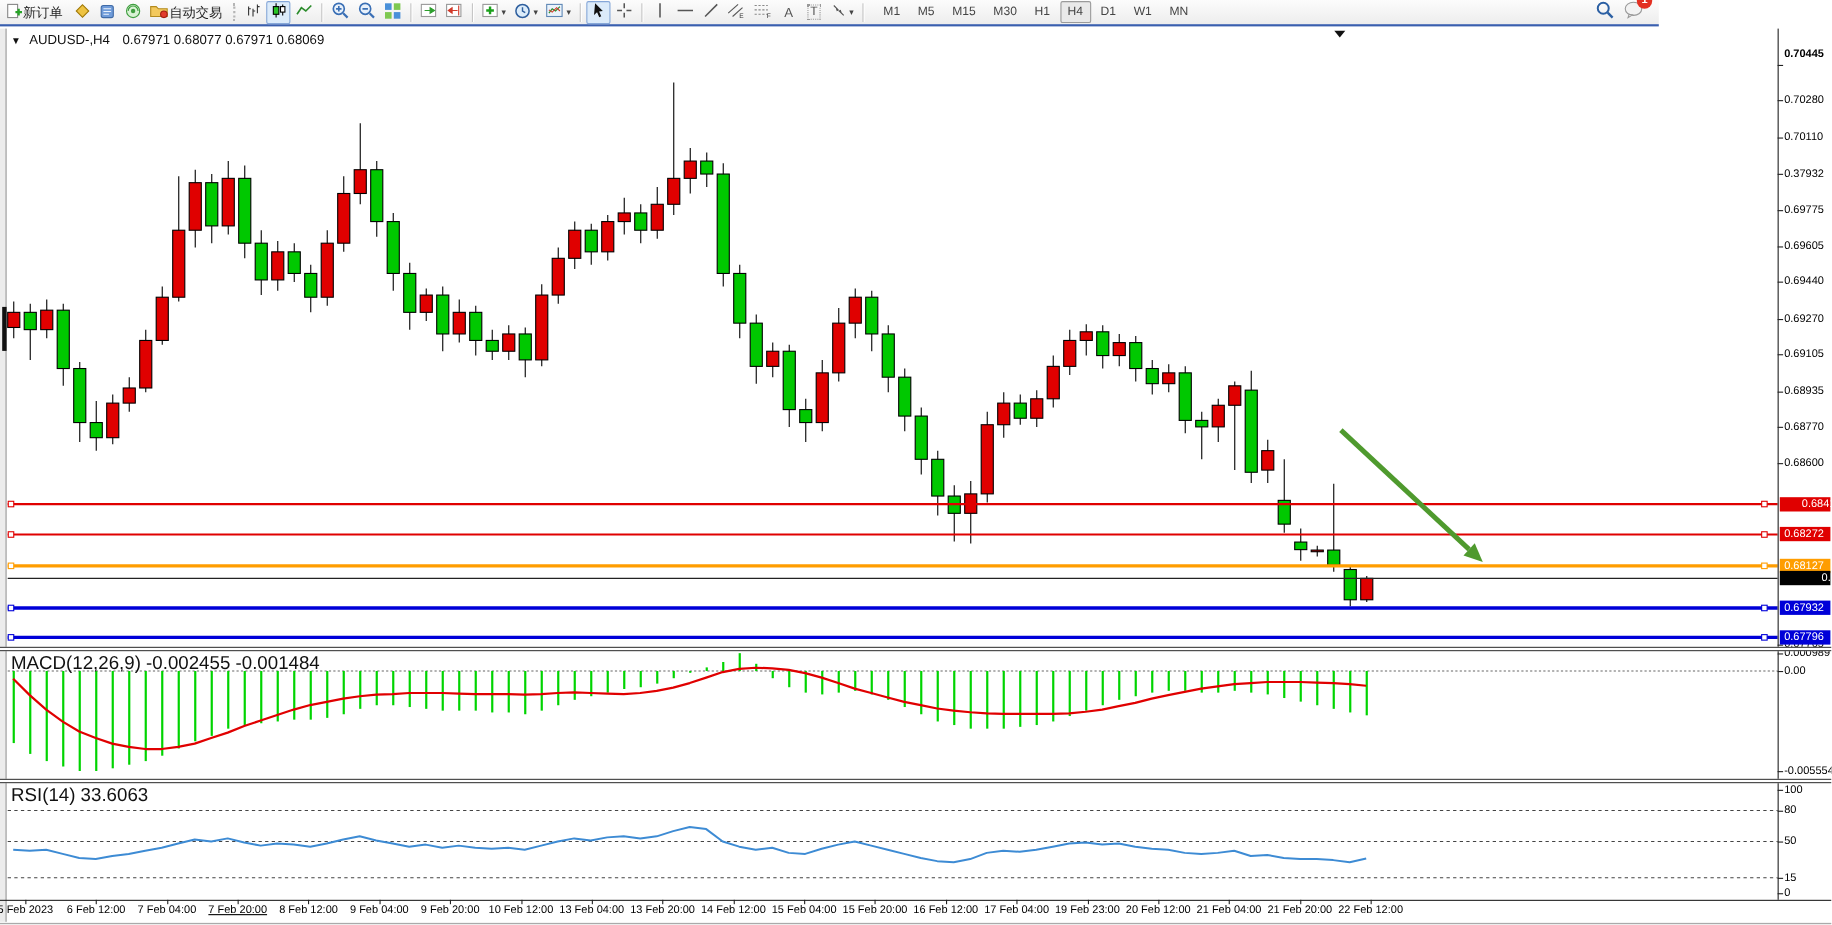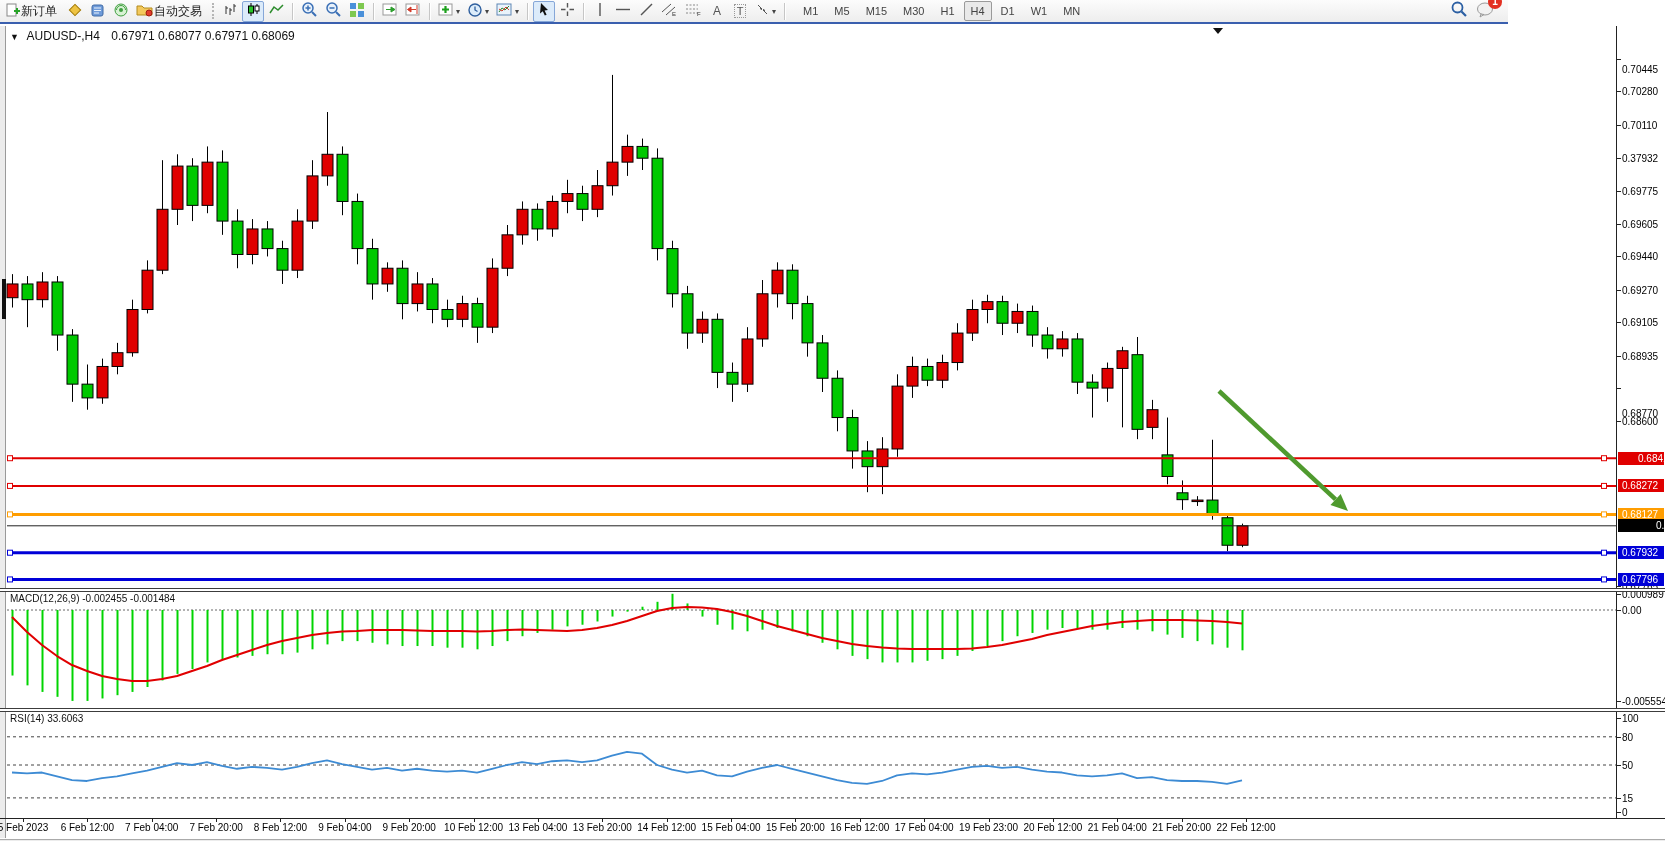--- a/index.html
+++ b/index.html
@@ -33,21 +33,21 @@
     background:#ececec; border-right:1px solid #9a9a9a; z-index:5; }
   .axis-vline { position:absolute; left:1616px; top:26px; width:1px; height:792px; background:#222; z-index:8; }
   .splitter { position:absolute; left:0; width:1665px; height:4px; background:#fff;
     border-top:1px solid #3c3c3c; border-bottom:1px solid #3c3c3c; z-index:20; }
   .xaxis-border { position:absolute; left:0; top:818px; width:1665px; height:1px; background:#222; z-index:9; }
   .bottom-strip { position:absolute; left:0; top:839px; width:1665px; height:2px; background:#ececec; border-top:1px solid #aaa; }
 
   .chart-title { position:absolute; left:10px; top:29px; font-size:12px; color:#111; z-index:12; white-space:nowrap; }
   .chart-title .tri { font-size:9px; margin-right:5px; color:#111; }
   .chart-title .ohlc { margin-left:8px; }
-  .pane-label { position:absolute; left:10px; font-size:10px; color:#111; z-index:12; white-space:nowrap; }
+  .pane-label { position:absolute; left:10px; font-size:17px; color:#111; z-index:12; white-space:nowrap; }
 
   .tick-label { position:absolute; left:1622px; transform:translateY(-50%);
     font-size:10px; color:#000; z-index:9; white-space:nowrap; }
   .tick-dash { position:absolute; left:1616px; width:5px; height:1px; background:#222; z-index:9; }
   .price-badge { position:absolute; left:1618px; width:46px; height:13px; line-height:13px;
     font-size:10px; color:#fff; padding-left:4px; z-index:11; white-space:nowrap; }
   .time-label { position:absolute; top:822px; transform:translateX(-50%);
     font-size:10px; color:#000; z-index:9; white-space:nowrap; }
   .time-tick { position:absolute; top:818px; width:1px; height:4px; background:#222; z-index:9; }
 
@@ -535,41 +535,41 @@
     <line x1="1227.5" y1="610" x2="1227.5" y2="647.6809" stroke="#00d400" stroke-width="2"></line>
     <line x1="1242.5" y1="610" x2="1242.5" y2="650.30218" stroke="#00d400" stroke-width="2"></line>
     <polyline points="12,617.04469 27,631.95322 42,645.05962 57,656.03623 72,665.04688 87,670.94476 102,676.02349 117,678.97243 132,680.93839 147,680.93839 162,678.97243 177,676.02349 192,670.94476 207,666.02986 222,659.96815 237,655.05325 252,649.97452 267,645.05962 282,640.96387 297,638.01493 312,635.06599 327,632.9362 342,631.46173 357,630.97024 372,629.98726 387,629.98726 402,629.98726 417,630.47875 432,630.97024 447,630.97024 462,630.97024 477,631.46173 492,630.97024 507,629.98726 522,629.49577 537,629.98726 552,630.47875 567,630.97024 582,629.98726 597,628.0213 612,625.07236 627,620.97661 642,616.06171 657,610.98298 672,608.03404 687,607.05106 702,607.54255 717,609.01702 732,611.96596 747,616.06171 762,620.97661 777,626.05534 792,629.98726 807,634.08301 822,638.01493 837,640.96387 852,644.07664 867,646.0426 882,647.51707 897,648.50005 912,648.99154 927,648.99154 942,648.99154 957,648.99154 972,648.50005 987,647.02558 1002,645.05962 1017,641.94685 1032,638.99791 1047,635.06599 1062,631.95322 1077,629.00428 1092,626.05534 1107,623.92555 1122,621.95959 1137,620.97661 1152,619.99363 1167,619.99363 1182,619.99363 1197,620.48512 1212,620.97661 1227,621.95959 1242,623.43406" fill="none" stroke="#e00000" stroke-width="2" stroke-linejoin="round"></polyline>
     <line x1="7" y1="736.8" x2="1616" y2="736.8" stroke="#444" stroke-width="1" stroke-dasharray="3,3"></line>
     <line x1="7" y1="765" x2="1616" y2="765" stroke="#444" stroke-width="1" stroke-dasharray="3,3"></line>
     <line x1="7" y1="797.9" x2="1616" y2="797.9" stroke="#444" stroke-width="1" stroke-dasharray="3,3"></line>
     <polyline points="12,772.52 27,773.46 42,772.52 57,776.28 72,780.04 87,780.98 102,778.16 117,776.28 132,773.46 147,770.64 162,766.88 177,763.12 192,765 207,762.18 222,765.94 237,768.76 252,766.88 267,767.82 282,769.7 297,766.88 312,763.12 327,760.3 342,764.06 357,766.88 372,769.7 387,767.82 402,770.64 417,768.76 432,770.64 447,771.58 462,770.64 477,772.52 492,768.76 507,765 522,762.18 537,764.06 552,761.24 567,760.3 582,762.18 597,760.3 612,755.6 627,751.84 642,753.72 657,765 672,769.7 687,772.52 702,770.64 717,775.34 732,776.28 747,771.58 762,767.82 777,765 792,768.76 807,772.52 822,776.28 837,780.04 852,782.86 867,783.8 882,780.98 897,775.34 912,773.46 927,774.4 942,772.52 957,769.7 972,766.88 987,765.94 1002,767.82 1017,766.88 1032,769.7 1047,771.58 1062,772.52 1077,775.34 1092,776.28 1107,775.34 1122,773.46 1137,778.16 1152,777.22 1167,780.04 1182,780.98 1197,780.98 1212,781.92 1227,783.8 1242,780.416" fill="none" stroke="#3d8bd4" stroke-width="1.8" stroke-linejoin="round"></polyline>
   </svg>
 <div id="labels">
     <div class="tick-dash" style="top: 59px;"></div>
-    <div class="tick-label" style="top: 69px;">0.70445</div>
+    <div class="tick-label" style="top: 49px; font-weight: bold;">0.70445</div>
     <div class="tick-dash" style="top: 91.4165px;"></div>
     <div class="tick-label" style="top: 91.4165px;">0.70280</div>
     <div class="tick-dash" style="top: 124.815px;"></div>
     <div class="tick-label" style="top: 124.815px;">0.70110</div>
     <div class="tick-dash" style="top: 158.214px;"></div>
     <div class="tick-label" style="top: 158.214px;">0.37932</div>
     <div class="tick-dash" style="top: 190.631px;"></div>
     <div class="tick-label" style="top: 190.631px;">0.69775</div>
     <div class="tick-dash" style="top: 224.029px;"></div>
     <div class="tick-label" style="top: 224.029px;">0.69605</div>
     <div class="tick-dash" style="top: 256.446px;"></div>
     <div class="tick-label" style="top: 256.446px;">0.69440</div>
     <div class="tick-dash" style="top: 289.845px;"></div>
     <div class="tick-label" style="top: 289.845px; text-align: right;">0.69270</div>
     <div class="tick-dash" style="top: 322.261px;"></div>
     <div class="tick-label" style="top: 322.261px;">0.69105</div>
     <div class="tick-dash" style="top: 355.66px;"></div>
     <div class="tick-label" style="top: 355.66px;">0.68935</div>
     <div class="tick-dash" style="top: 388.077px;"></div>
-    <div class="tick-label" style="top: 388.077px; margin-top: 25px;">0.68770</div>
+    <div class="tick-label" style="top: 388.077px;">0.68770</div>
     <div class="tick-dash" style="top: 421.475px;"></div>
     <div class="tick-label" style="top: 421.475px;">0.68600</div>
     <div class="tick-dash" style="top: 585.523px;"></div>
     <div class="tick-label" style="top: 585.523px;">0.67765</div>
     <div class="price-badge" style="top: 451.714px; background: rgb(224, 0, 0); padding-left: 20px;">0.68413</div>
     <div class="price-badge" style="top: 479.416px; background: rgb(224, 0, 0);">0.68272</div>
     <div class="price-badge" style="top: 507.903px; background: rgb(255, 157, 0);">0.68127</div>
     <div class="price-badge" style="top: 519.298px; background: rgb(0, 0, 0); padding-left: 38px;">0.68069</div>
     <div class="price-badge" style="top: 546.213px; background: rgb(0, 0, 216);">0.67932</div>
     <div class="price-badge" style="top: 572.932px; background: rgb(0, 0, 216);">0.67796</div>
@@ -589,21 +589,21 @@
     <div class="tick-label" style="top: 797.9px;">15</div>
     <div class="tick-dash" style="top: 812px;"></div>
     <div class="tick-label" style="top: 812px;">0</div>
     <div class="time-tick" style="left: 23px;"></div>
     <div class="time-label" style="left: 23px;">5 Feb 2023</div>
     <div class="time-tick" style="left: 87.37px;"></div>
     <div class="time-label" style="left: 87.37px;">6 Feb 12:00</div>
     <div class="time-tick" style="left: 151.74px;"></div>
     <div class="time-label" style="left: 151.74px;">7 Feb 04:00</div>
     <div class="time-tick" style="left: 216.11px;"></div>
-    <div class="time-label" style="left: 216.11px;">7 Feb 20:00</div>
+    <div class="time-label" style="left: 216.11px; text-decoration: underline;">7 Feb 20:00</div>
     <div class="time-tick" style="left: 280.48px;"></div>
     <div class="time-label" style="left: 280.48px;">8 Feb 12:00</div>
     <div class="time-tick" style="left: 344.85px;"></div>
     <div class="time-label" style="left: 344.85px;">9 Feb 04:00</div>
     <div class="time-tick" style="left: 409.22px;"></div>
     <div class="time-label" style="left: 409.22px;">9 Feb 20:00</div>
     <div class="time-tick" style="left: 473.59px;"></div>
     <div class="time-label" style="left: 473.59px;">10 Feb 12:00</div>
     <div class="time-tick" style="left: 537.96px;"></div>
     <div class="time-label" style="left: 537.96px;">13 Feb 04:00</div>

